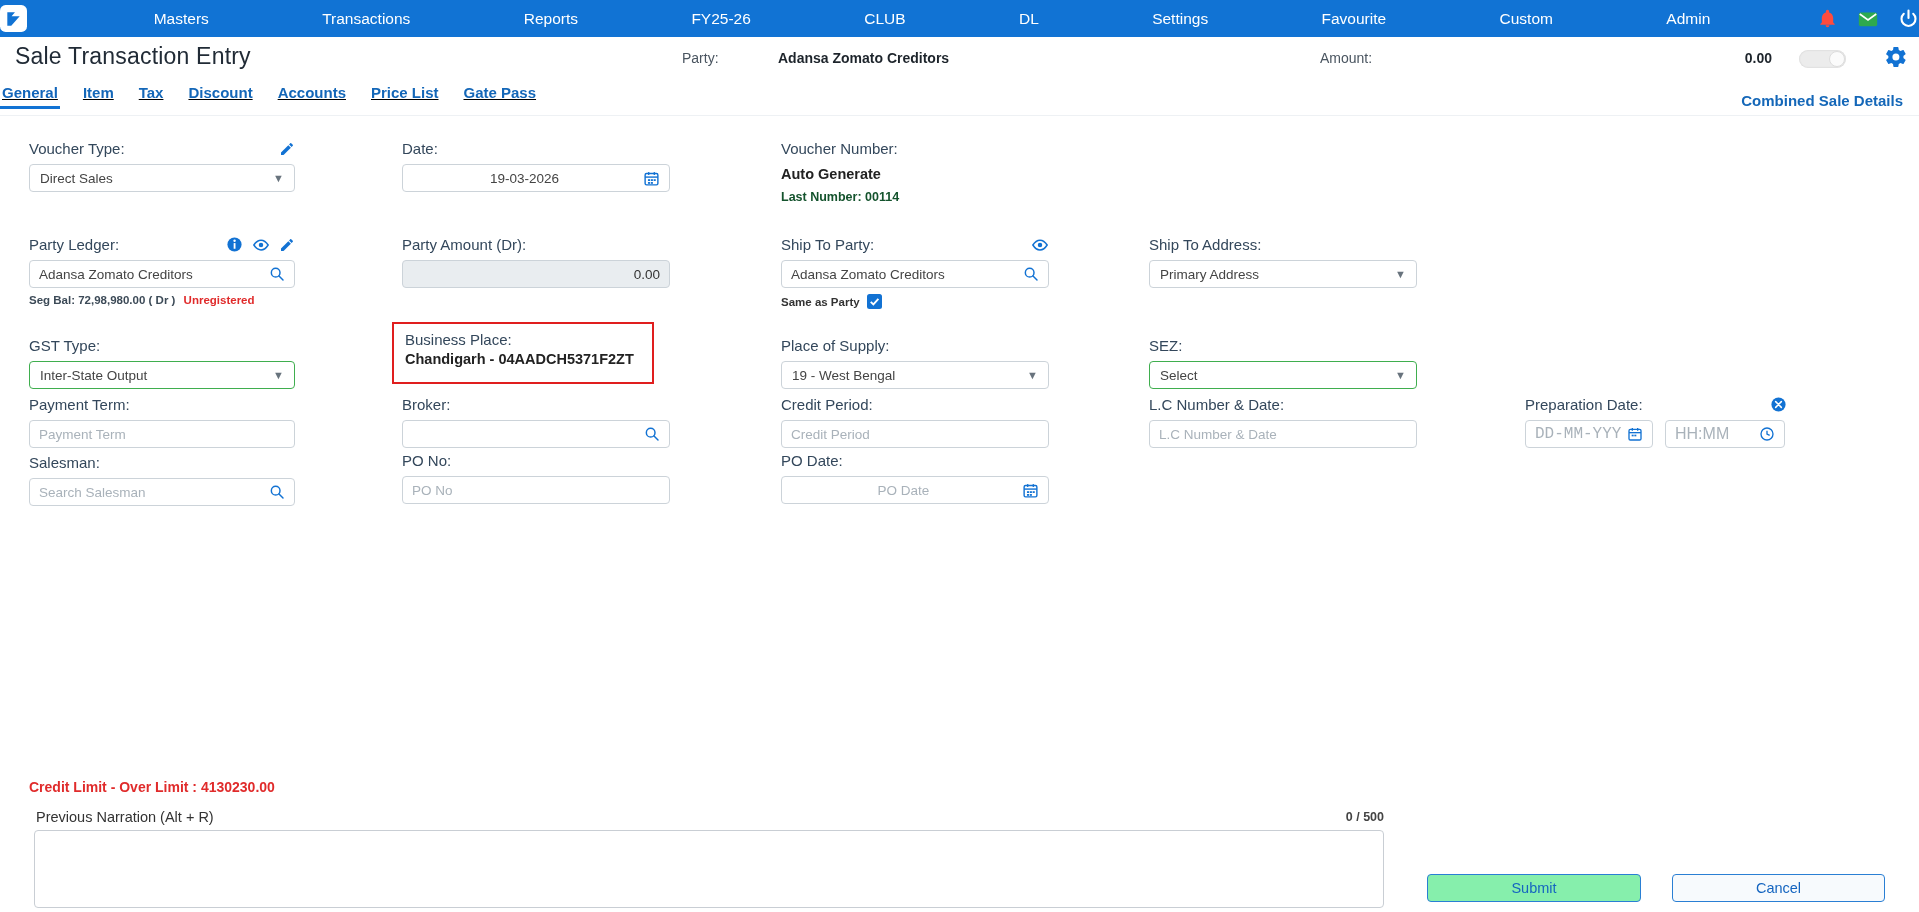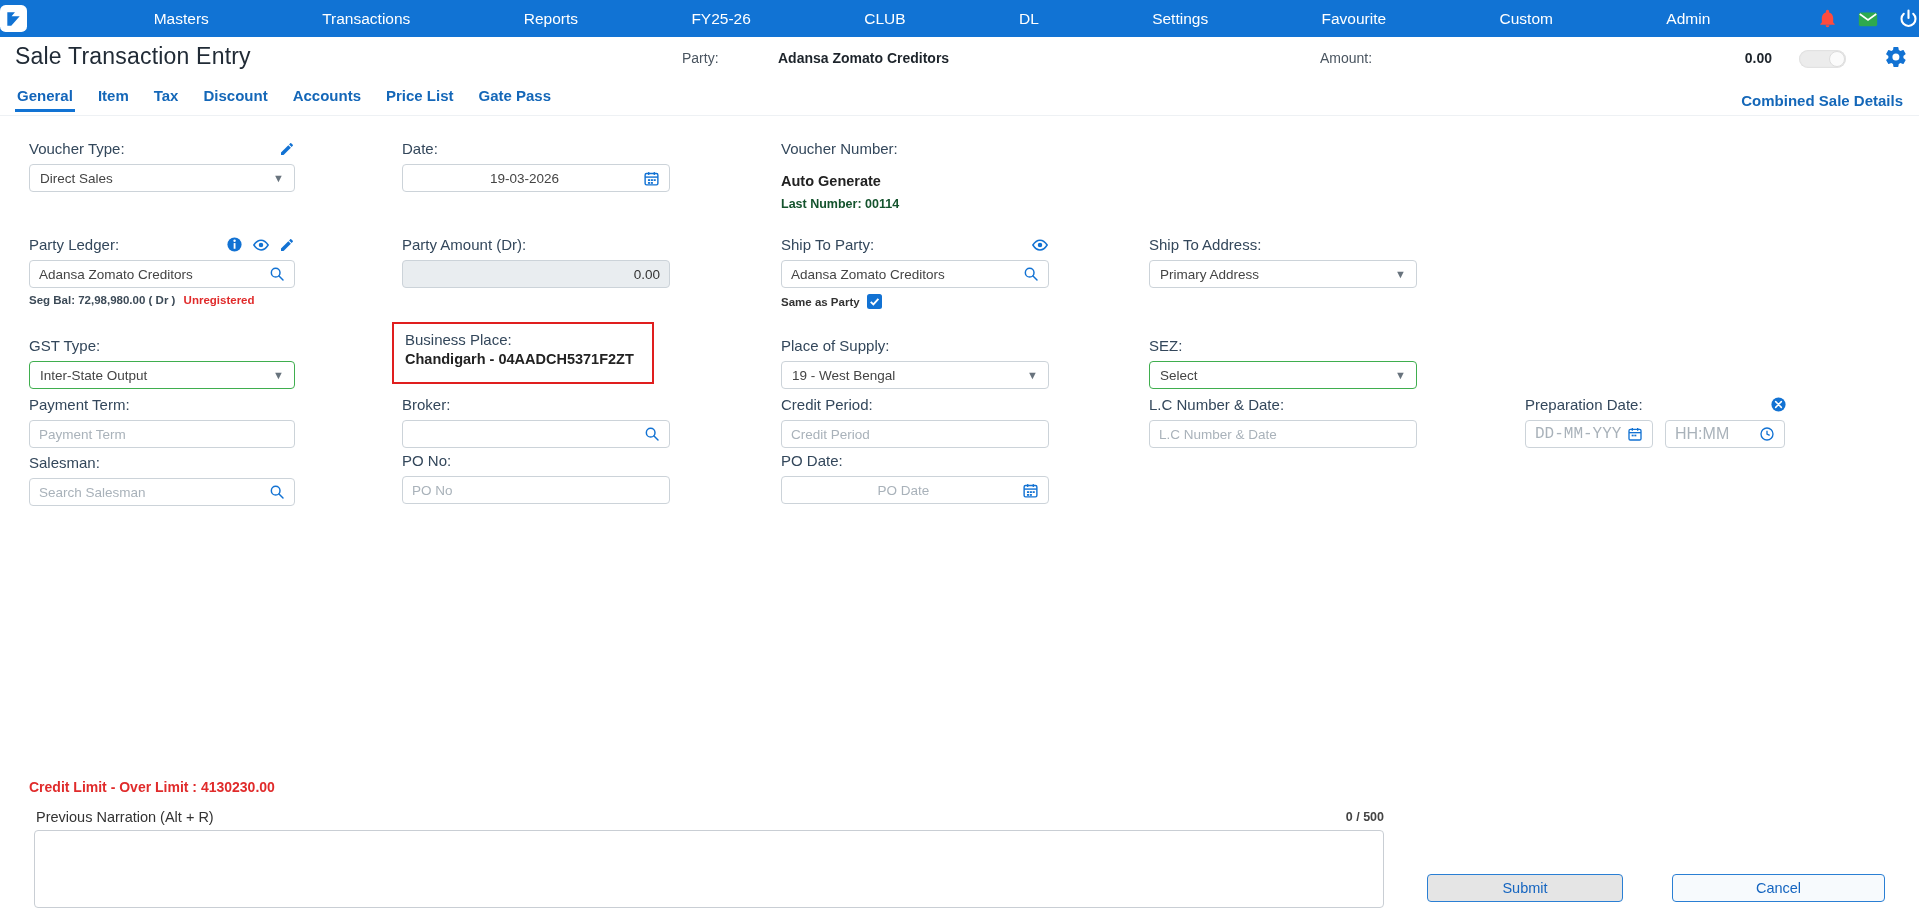--- a/index.html
+++ b/index.html
@@ -19,21 +19,21 @@
   .page-header { position:absolute; top:37px; left:0; width:100%; height:42px; background:#fff; }
   .page-title { position:absolute; left:15px; top:6px; font-size:23px; font-weight:500; color:#212b36; letter-spacing:.2px; }
   .hdr-label { position:absolute; top:13px; font-size:14px; color:#4a5560; }
   .hdr-value { position:absolute; top:13px; font-size:14px; font-weight:700; color:#1d242b; }
   .toggle { position:absolute; left:1799px; top:13px; width:47px; height:18px; border-radius:10px; background:#ececec; cursor:pointer; box-shadow:inset 0 0 2px rgba(0,0,0,.15); }
   .toggle .knob { position:absolute; right:1px; top:1px; width:16px; height:16px; border-radius:50%; background:#fbfbfb; border:1px solid #ddd; }
   .gear { position:absolute; left:1884px; top:8px; width:24px; height:24px; cursor:pointer; }
 
   
   .tabs-bar { position:absolute; top:84px; left:0; width:100%; height:32px; border-bottom:1px solid #eef1f4; }
-  .tabs { display:flex; gap:21px; padding-left:15px; height:100%; align-items:center; }
+  .tabs { display:flex; gap:21px; height:100%; align-items:flex-start;text-decoration:underline; }
   .tab { font-size:15px; font-weight:700; color:#1467b8; padding:0 2px 8px; cursor:pointer; white-space:nowrap; }
   .tab.active { color:#1265ba; border-bottom:3px solid #1173d4; padding-bottom:5px; }
   .combined-link { position:absolute; right:16px; top:8px; font-size:15px; font-weight:700; color:#1467b8; cursor:pointer; }
 
   
   .field { position:absolute; }
   .label-row { display:flex; align-items:center; justify-content:space-between; margin-bottom:7px; height:17px; }
   .label { font-size:15px; color:#33475b; white-space:nowrap; }
   .label-icons { display:flex; align-items:center; gap:9px; }
   .label-icons .icn { cursor:pointer; }
@@ -47,35 +47,35 @@
   .select.green { border:1.5px solid #3fae4e; }
   .caret { color:#68737d; font-size:11px; }
   .trail-icon { flex:0 0 auto; cursor:pointer; }
   .sub-row { margin-top:6px; font-size:11.5px; }
   .seg-bal { color:#3c4a57; font-weight:600; }
   .unregistered { color:#e02b2b; font-weight:600; margin-left:5px; }
   .same-as-party { display:flex; align-items:center; gap:7px; margin-top:6px; }
   .same-as-party .cap-label { font-size:11.5px; font-weight:600; color:#333; }
   .checkbox { width:15px; height:15px; cursor:pointer; }
 
-  .vn-value { font-size:14.5px; font-weight:700; color:#222; margin-top:16px; }
+  .vn-value { font-size:14.5px; font-weight:700; color:#222; margin-top:9px; }
   .vn-last { font-size:12.5px; font-weight:700; color:#14532d; margin-top:8px; }
 
   .bp-box { position:absolute; border:2px solid #e01e1e; padding:7px 11px; }
   .bp-value { font-size:14.5px; font-weight:700; color:#222; margin-top:3px; white-space:nowrap; }
 
   .prep-inputs { display:flex; gap:12px; }
 
   
   .credit-limit { position:absolute; left:29px; top:779px; font-size:14px; font-weight:700; color:#e02b2b; }
   .narration-label { position:absolute; left:36px; top:809px; font-size:14.5px; color:#333; }
   .char-counter { position:absolute; left:1290px; top:810px; width:94px; text-align:right; font-size:12.5px; font-weight:700; color:#444; }
   .narration { position:absolute; left:34px; top:830px; width:1350px; height:78px; border:1px solid #c9ced4; border-radius:4px; resize:none; outline:none; font-family:inherit; font-size:13.5px; padding:8px 10px; color:#444; }
   .btn { position:absolute; top:874px; height:28px; border:1px solid #2a7fd4; border-radius:4px; font-family:inherit; font-size:14.5px; color:#1565c0; display:flex; align-items:center; justify-content:center; cursor:pointer; }
-  .btn.submit { left:1427px; width:196px; background:#e5e5e5; }
+  .btn.submit { left:1427px; width:214px; background:#86efac; }
   .btn.cancel { left:1672px; width:213px; background:#f7fafd; }
 </style>
 </head>
 <body>
 
 <div class="screen">
 
   <header class="topnav">
     <span class="logo icn">
       <svg viewBox="0 0 24 24" width="27" height="27">

